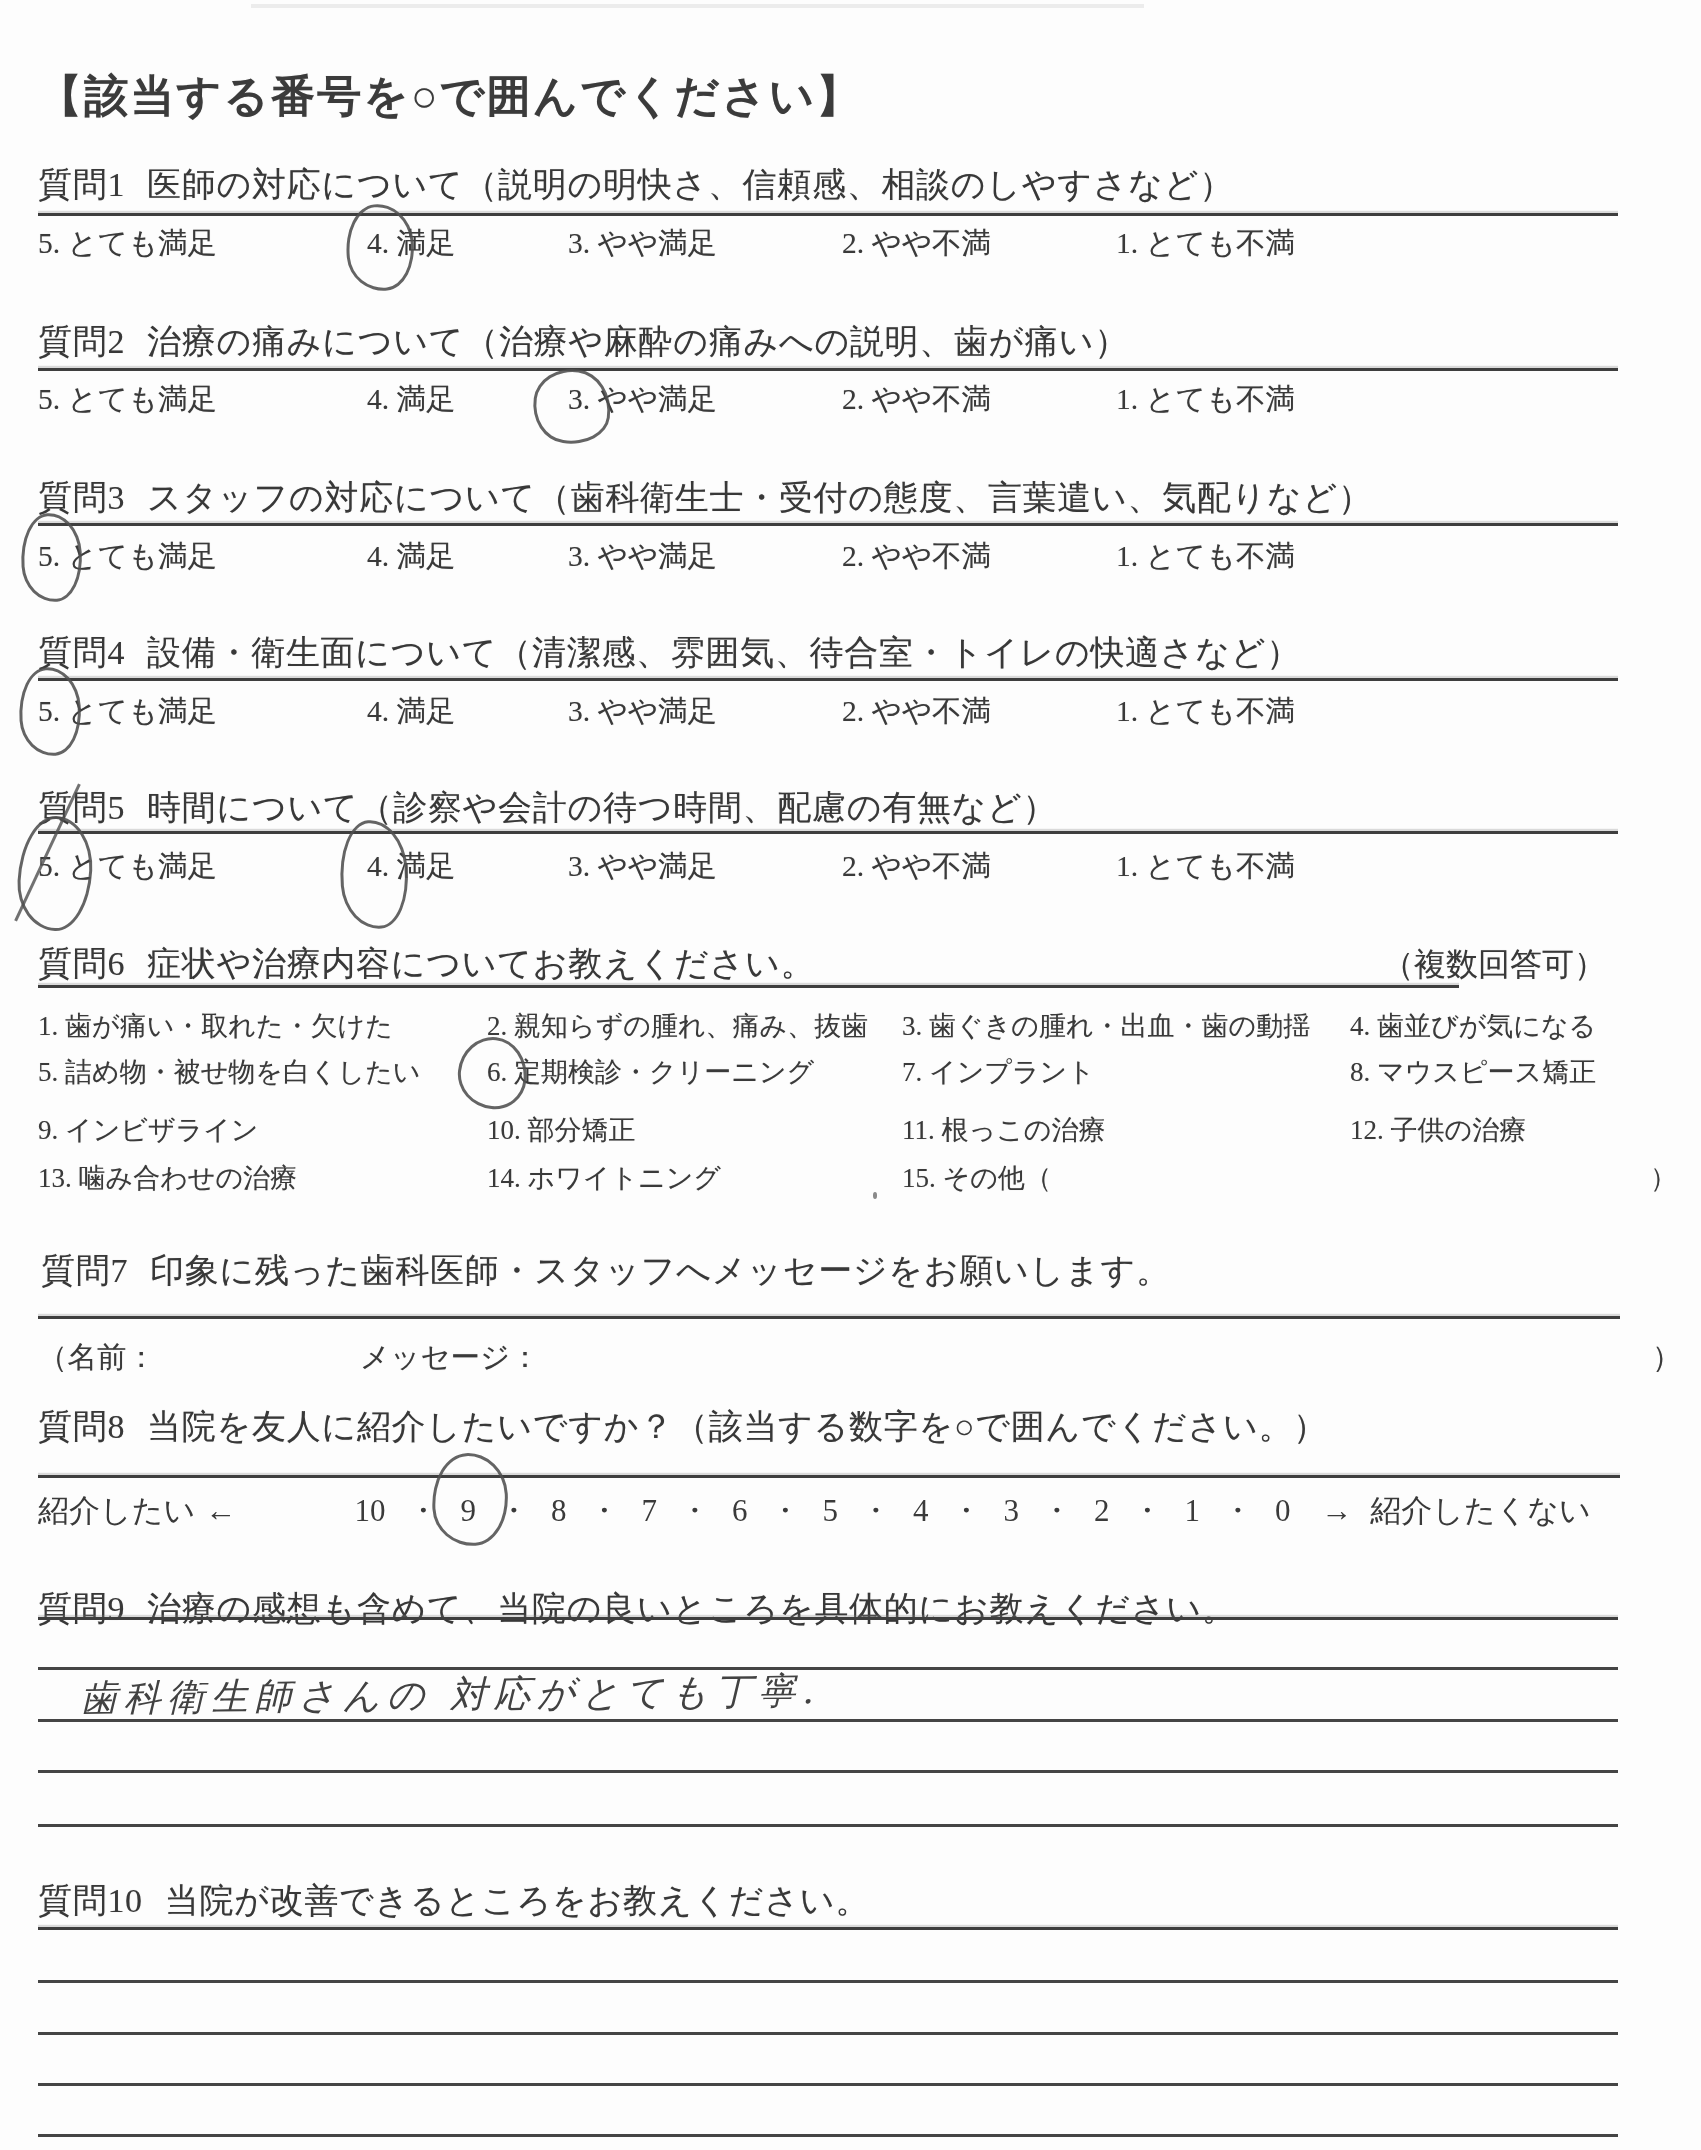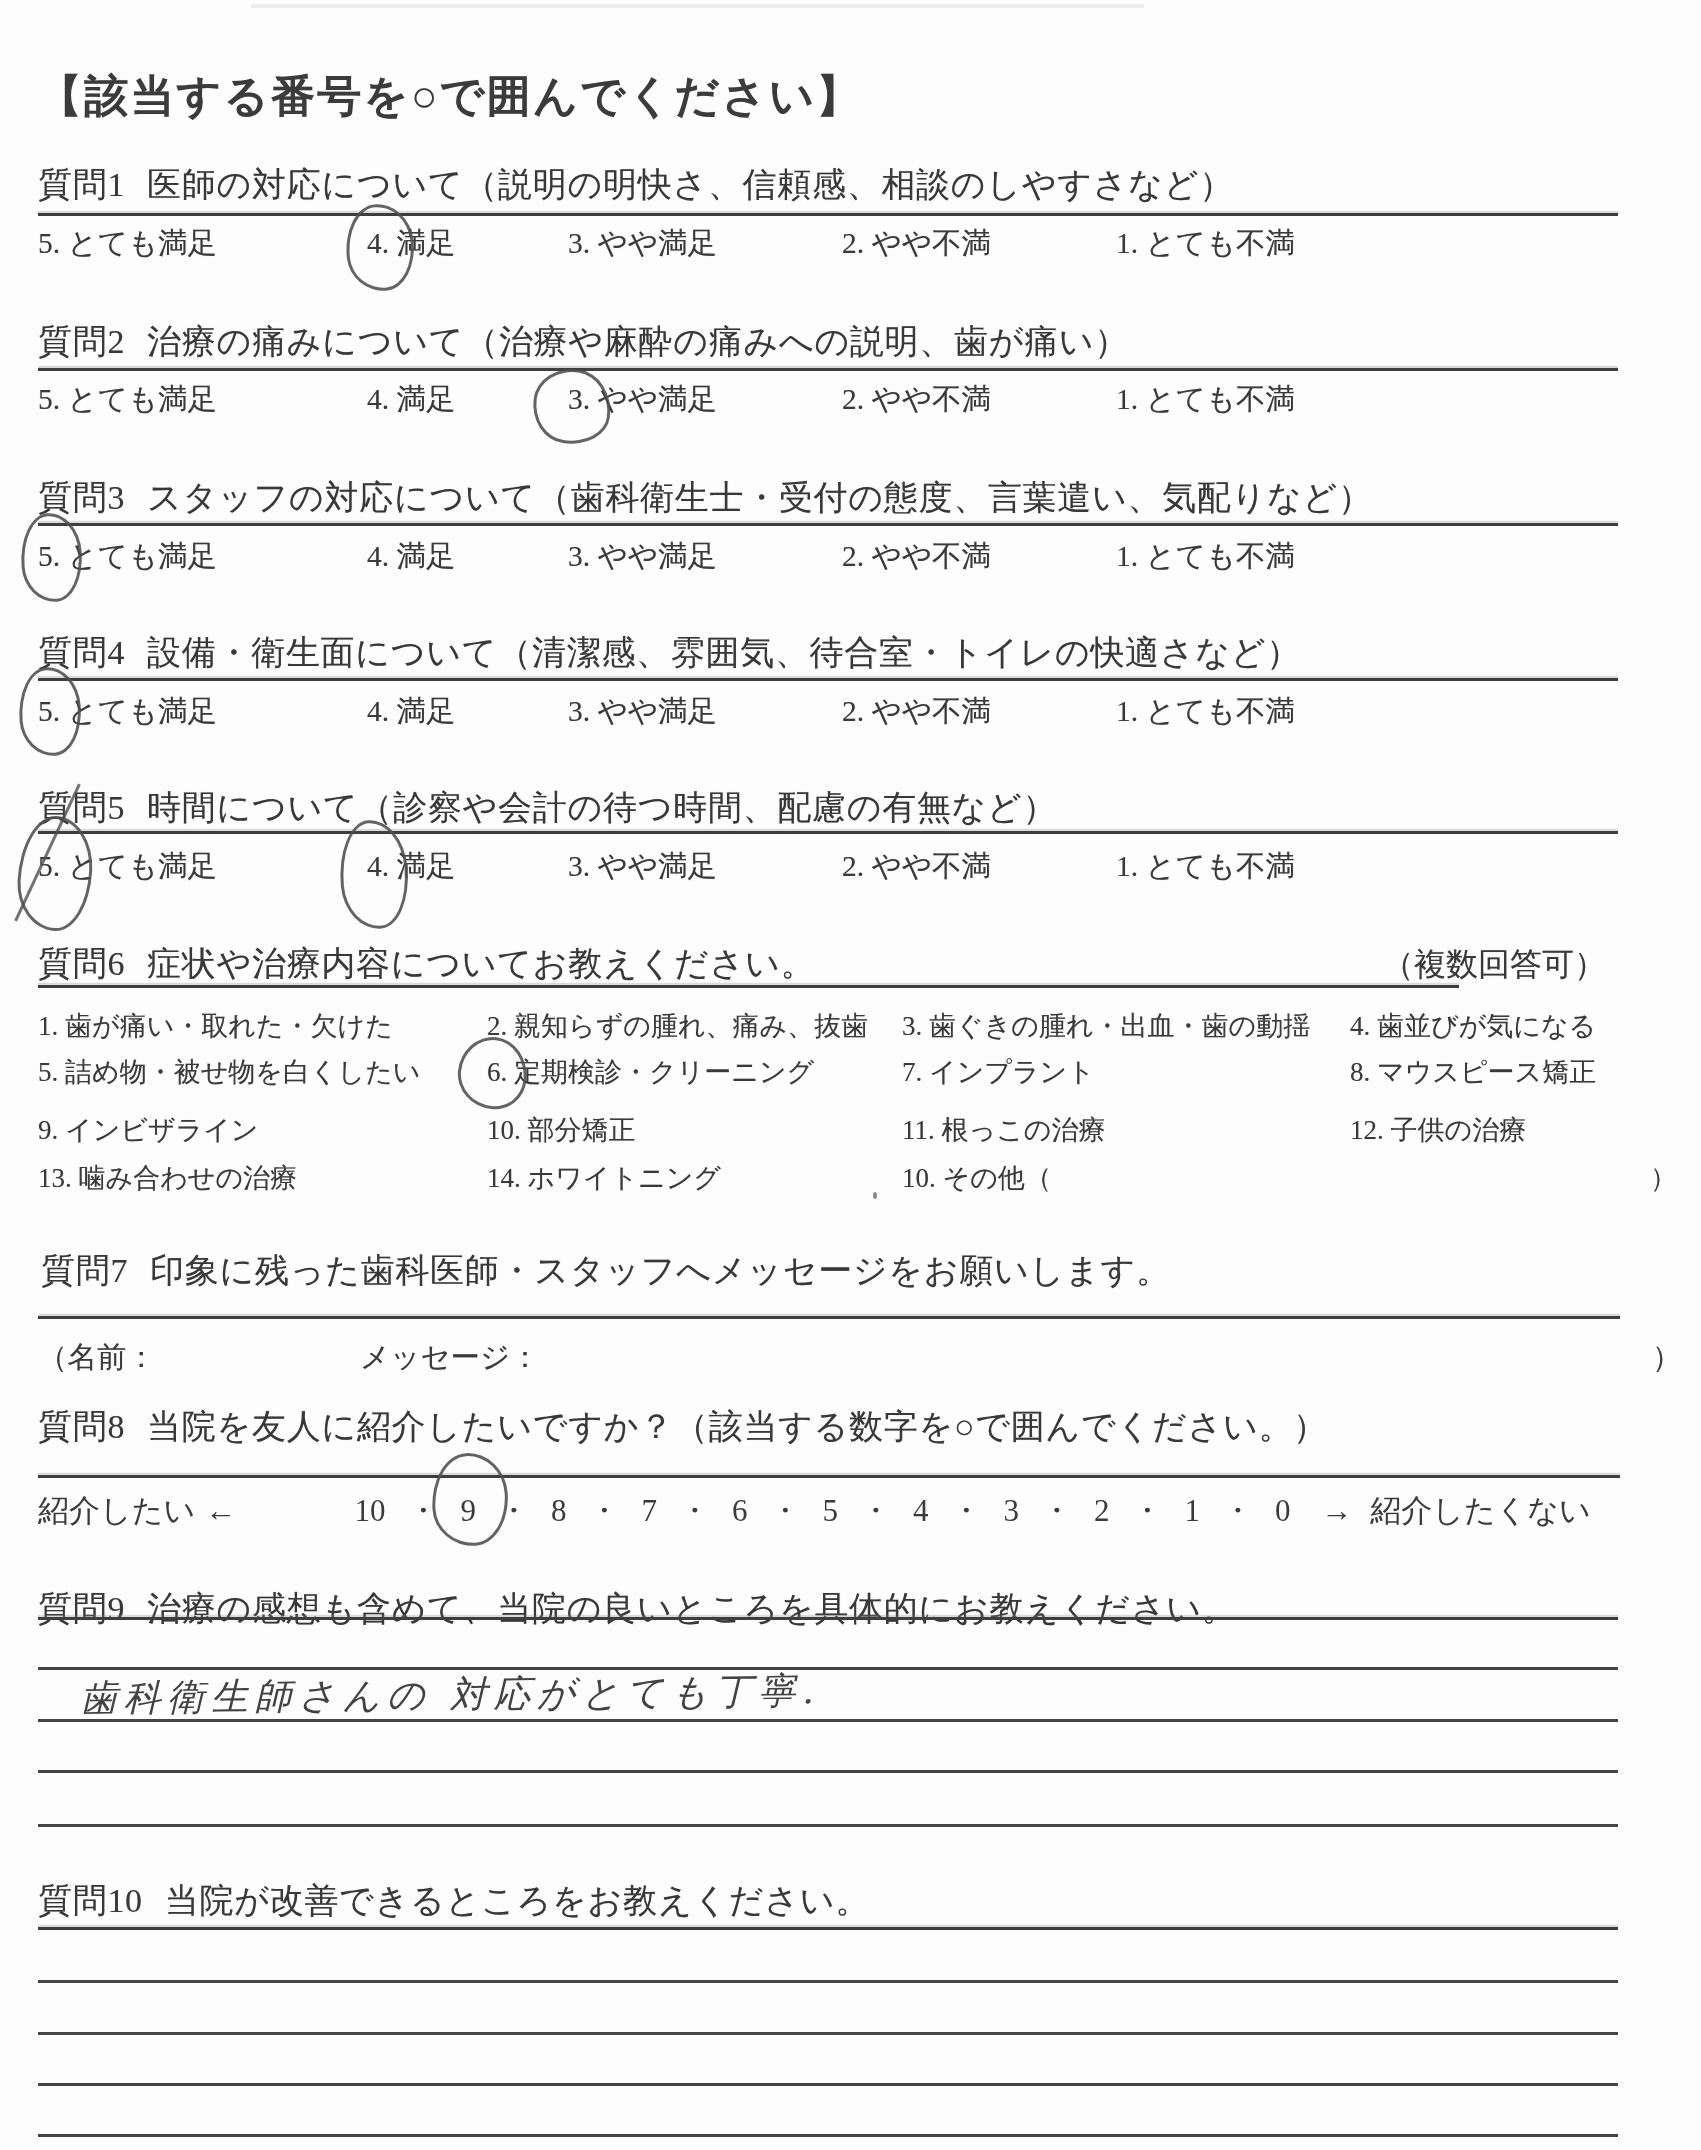--- a/index.html
+++ b/index.html
@@ -125,21 +125,21 @@
     <span class="txt item" style="left:902px;top:1054px;">7. インプラント</span>
     <span class="txt item" style="left:1350px;top:1054px;">8. マウスピース矯正</span>
 
     <span class="txt item" style="left:38px;top:1112px;">9. インビザライン</span>
     <span class="txt item" style="left:487px;top:1112px;">10. 部分矯正</span>
     <span class="txt item" style="left:902px;top:1112px;">11. 根っこの治療</span>
     <span class="txt item" style="left:1350px;top:1112px;">12. 子供の治療</span>
 
     <span class="txt item" style="left:38px;top:1160px;">13. 噛み合わせの治療</span>
     <span class="txt item" style="left:487px;top:1160px;">14. ホワイトニング</span>
-    <span class="txt item" style="left:902px;top:1160px;">10. その他（</span>
+    <span class="txt item" style="left:902px;top:1160px;">15. その他（</span>
     <span class="txt item" style="left:1650px;top:1160px;">）</span>
 
     <div class="circle" style="left:458px;top:1037px;width:63px;height:66px;transform:rotate(6deg);border-radius:50% 50% 46% 54% / 52% 56% 44% 48%;"></div>
     <div class="stray" style="left:873px;top:1192px;width:4.4px;height:6.6px;"></div>
   </div>
 
   <div>
     <div class="txt qhead" style="left:41px;top:1248px;">
       <span class="qno">質問7</span><span>印象に残った歯科医師・スタッフへメッセージをお願いします。</span>
     </div>

